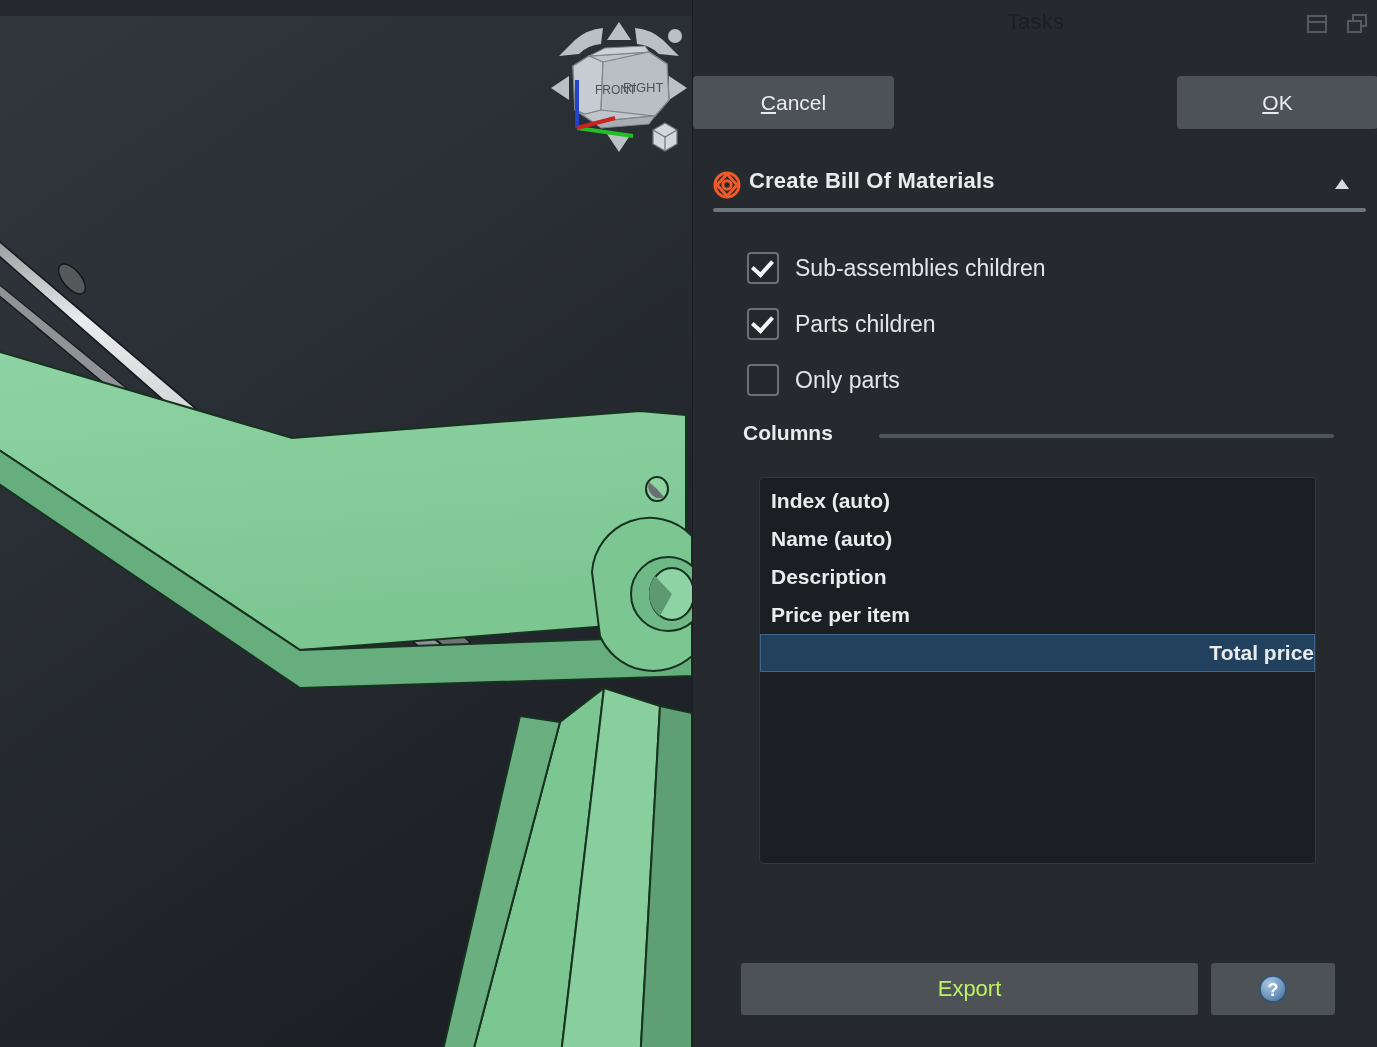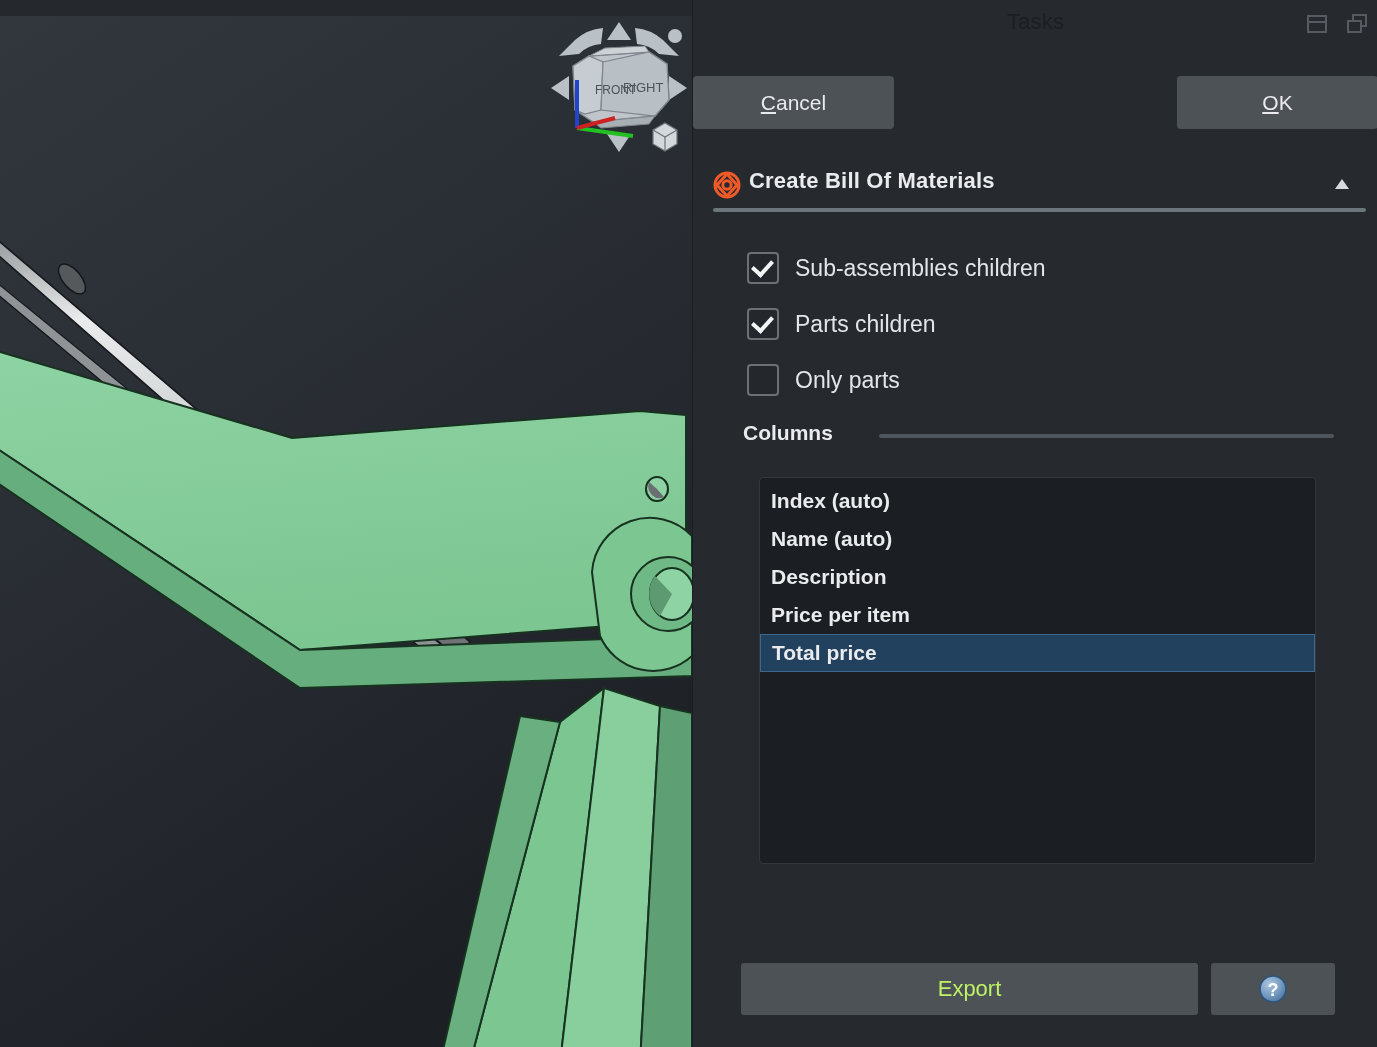--- a/index.html
+++ b/index.html
@@ -204,20 +204,21 @@
     font-size: 21px;
     font-weight: bold;
     color: #e9ebec;
     cursor: pointer;
     box-sizing: border-box;
   }
   .col-item.selected {
     background: #22415e;
     border: 1px solid #3f688f;
     line-height: 36px;
+    text-align: right;
   }
 
   
   #add-column {
     position: absolute;
     top: 876px;
     left: 66px;
     width: 557px;
     height: 50px;
     background: #4d5257;

